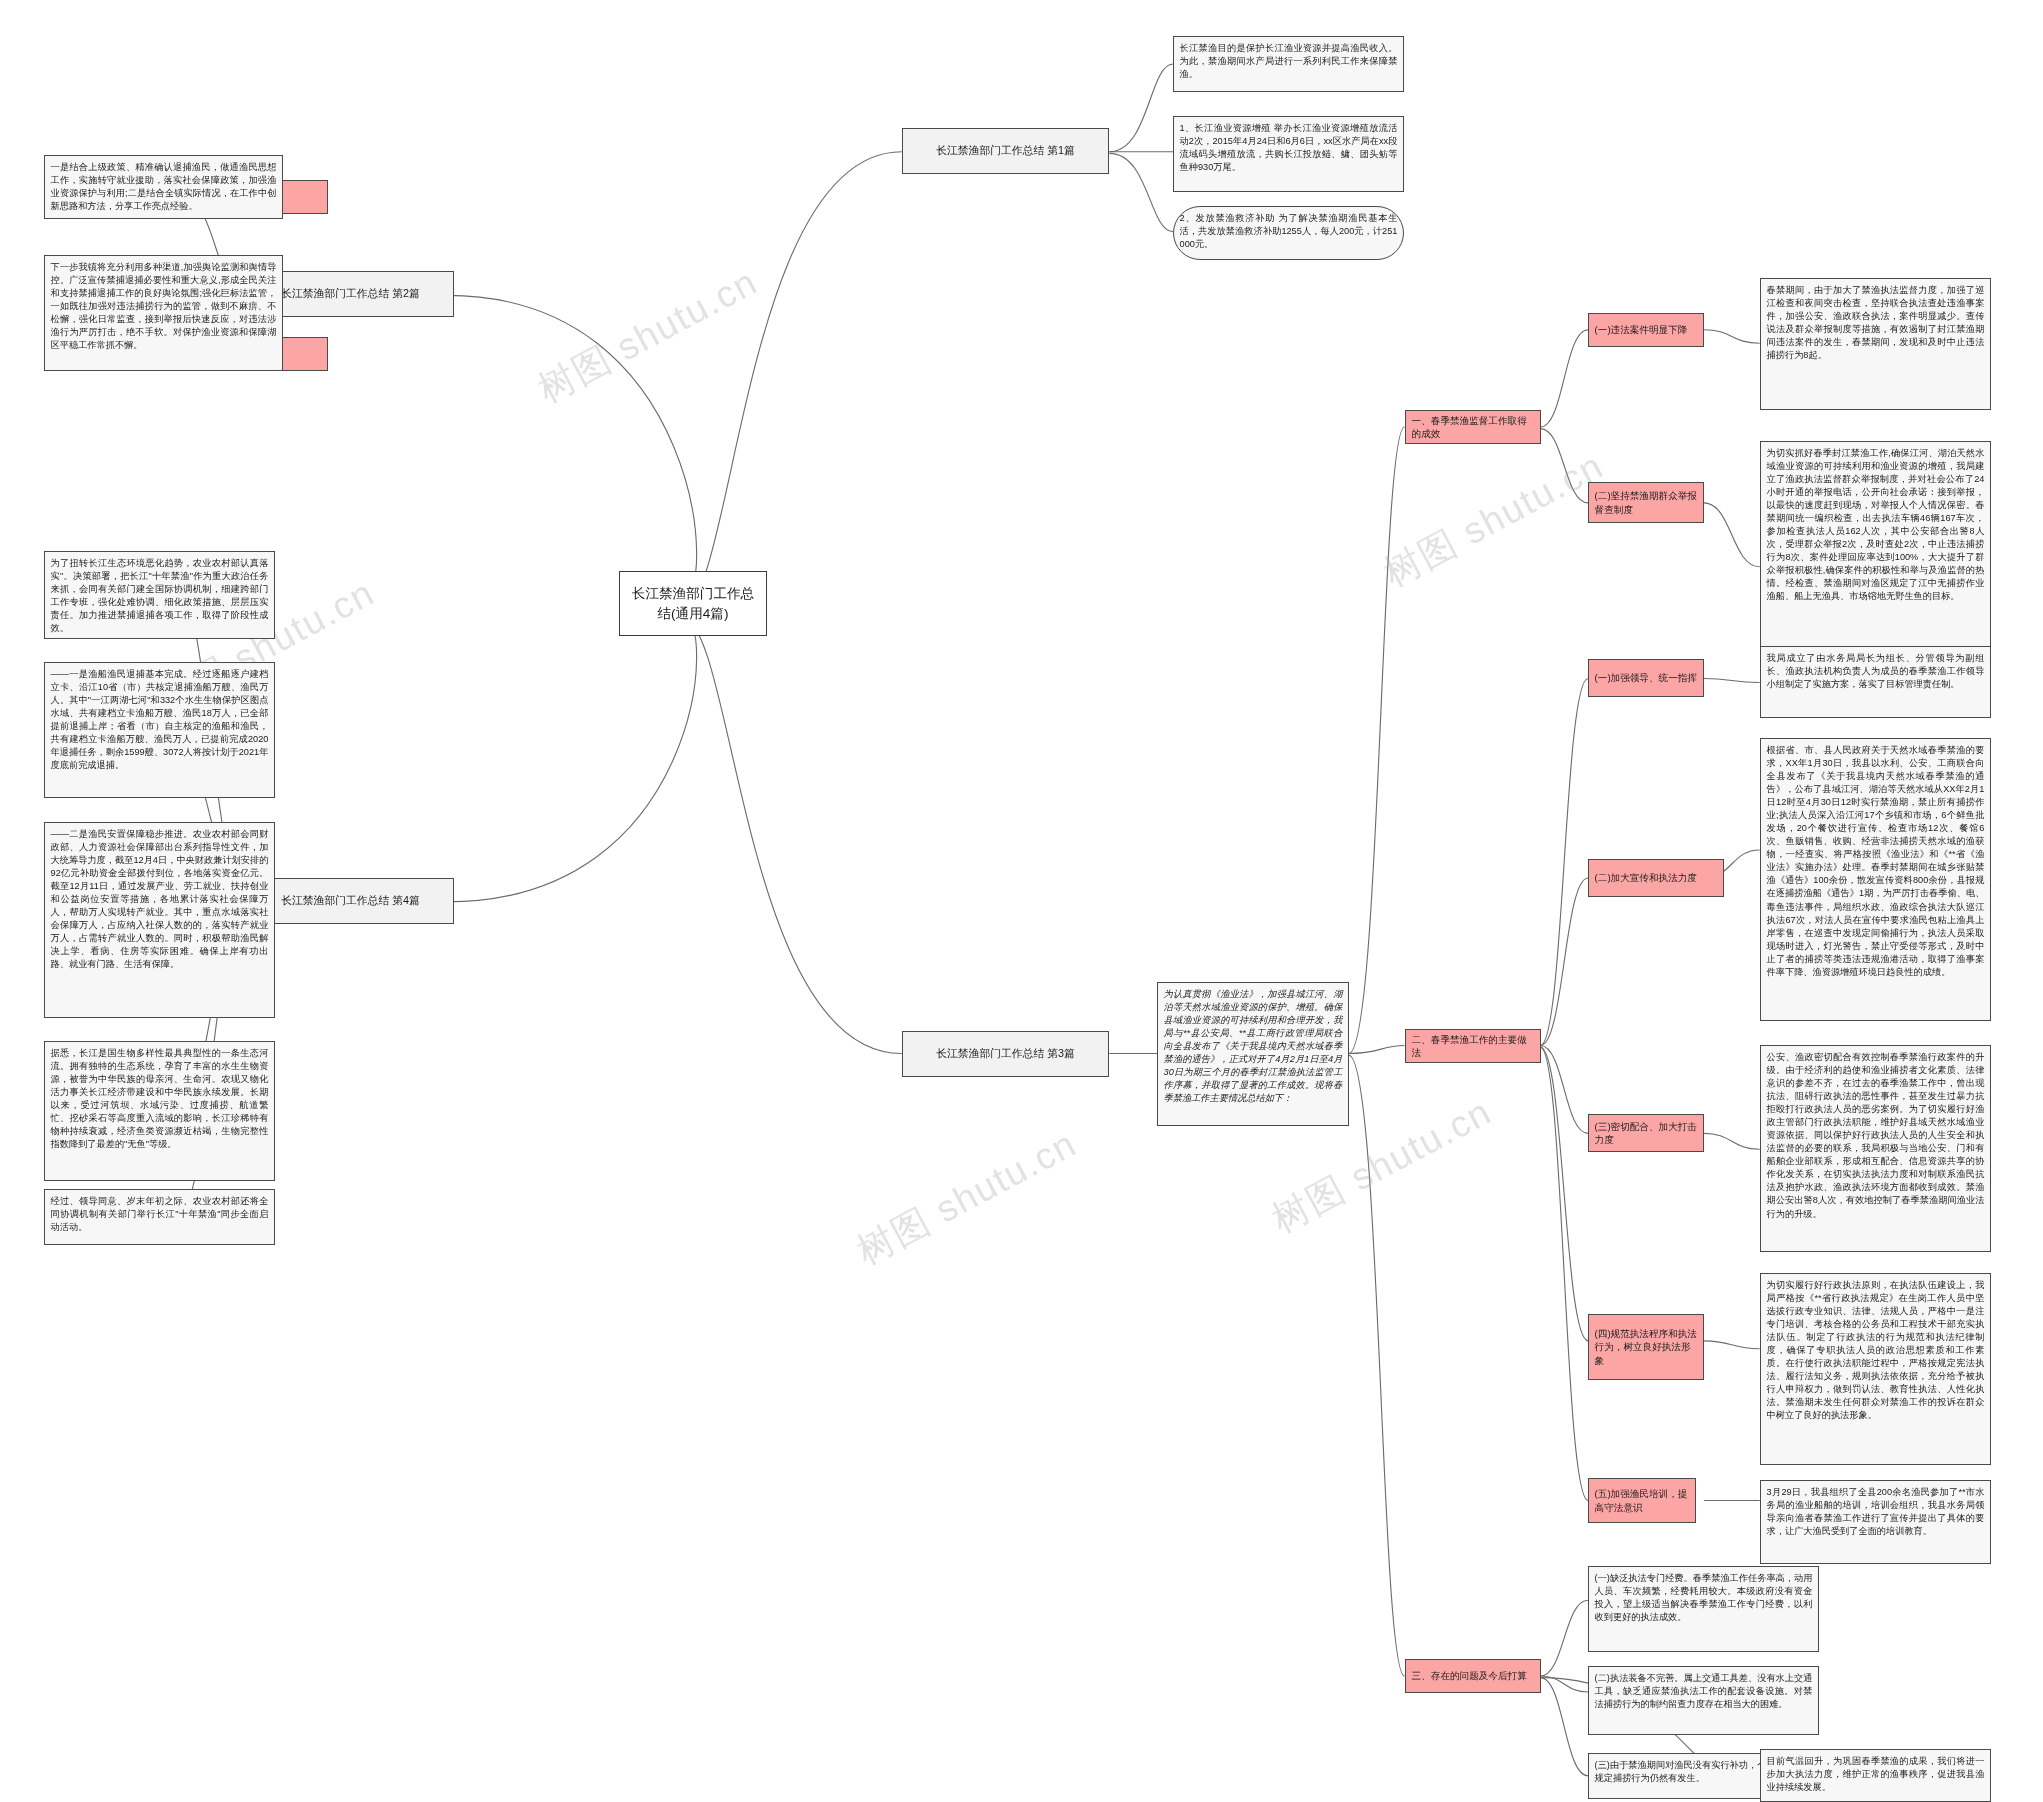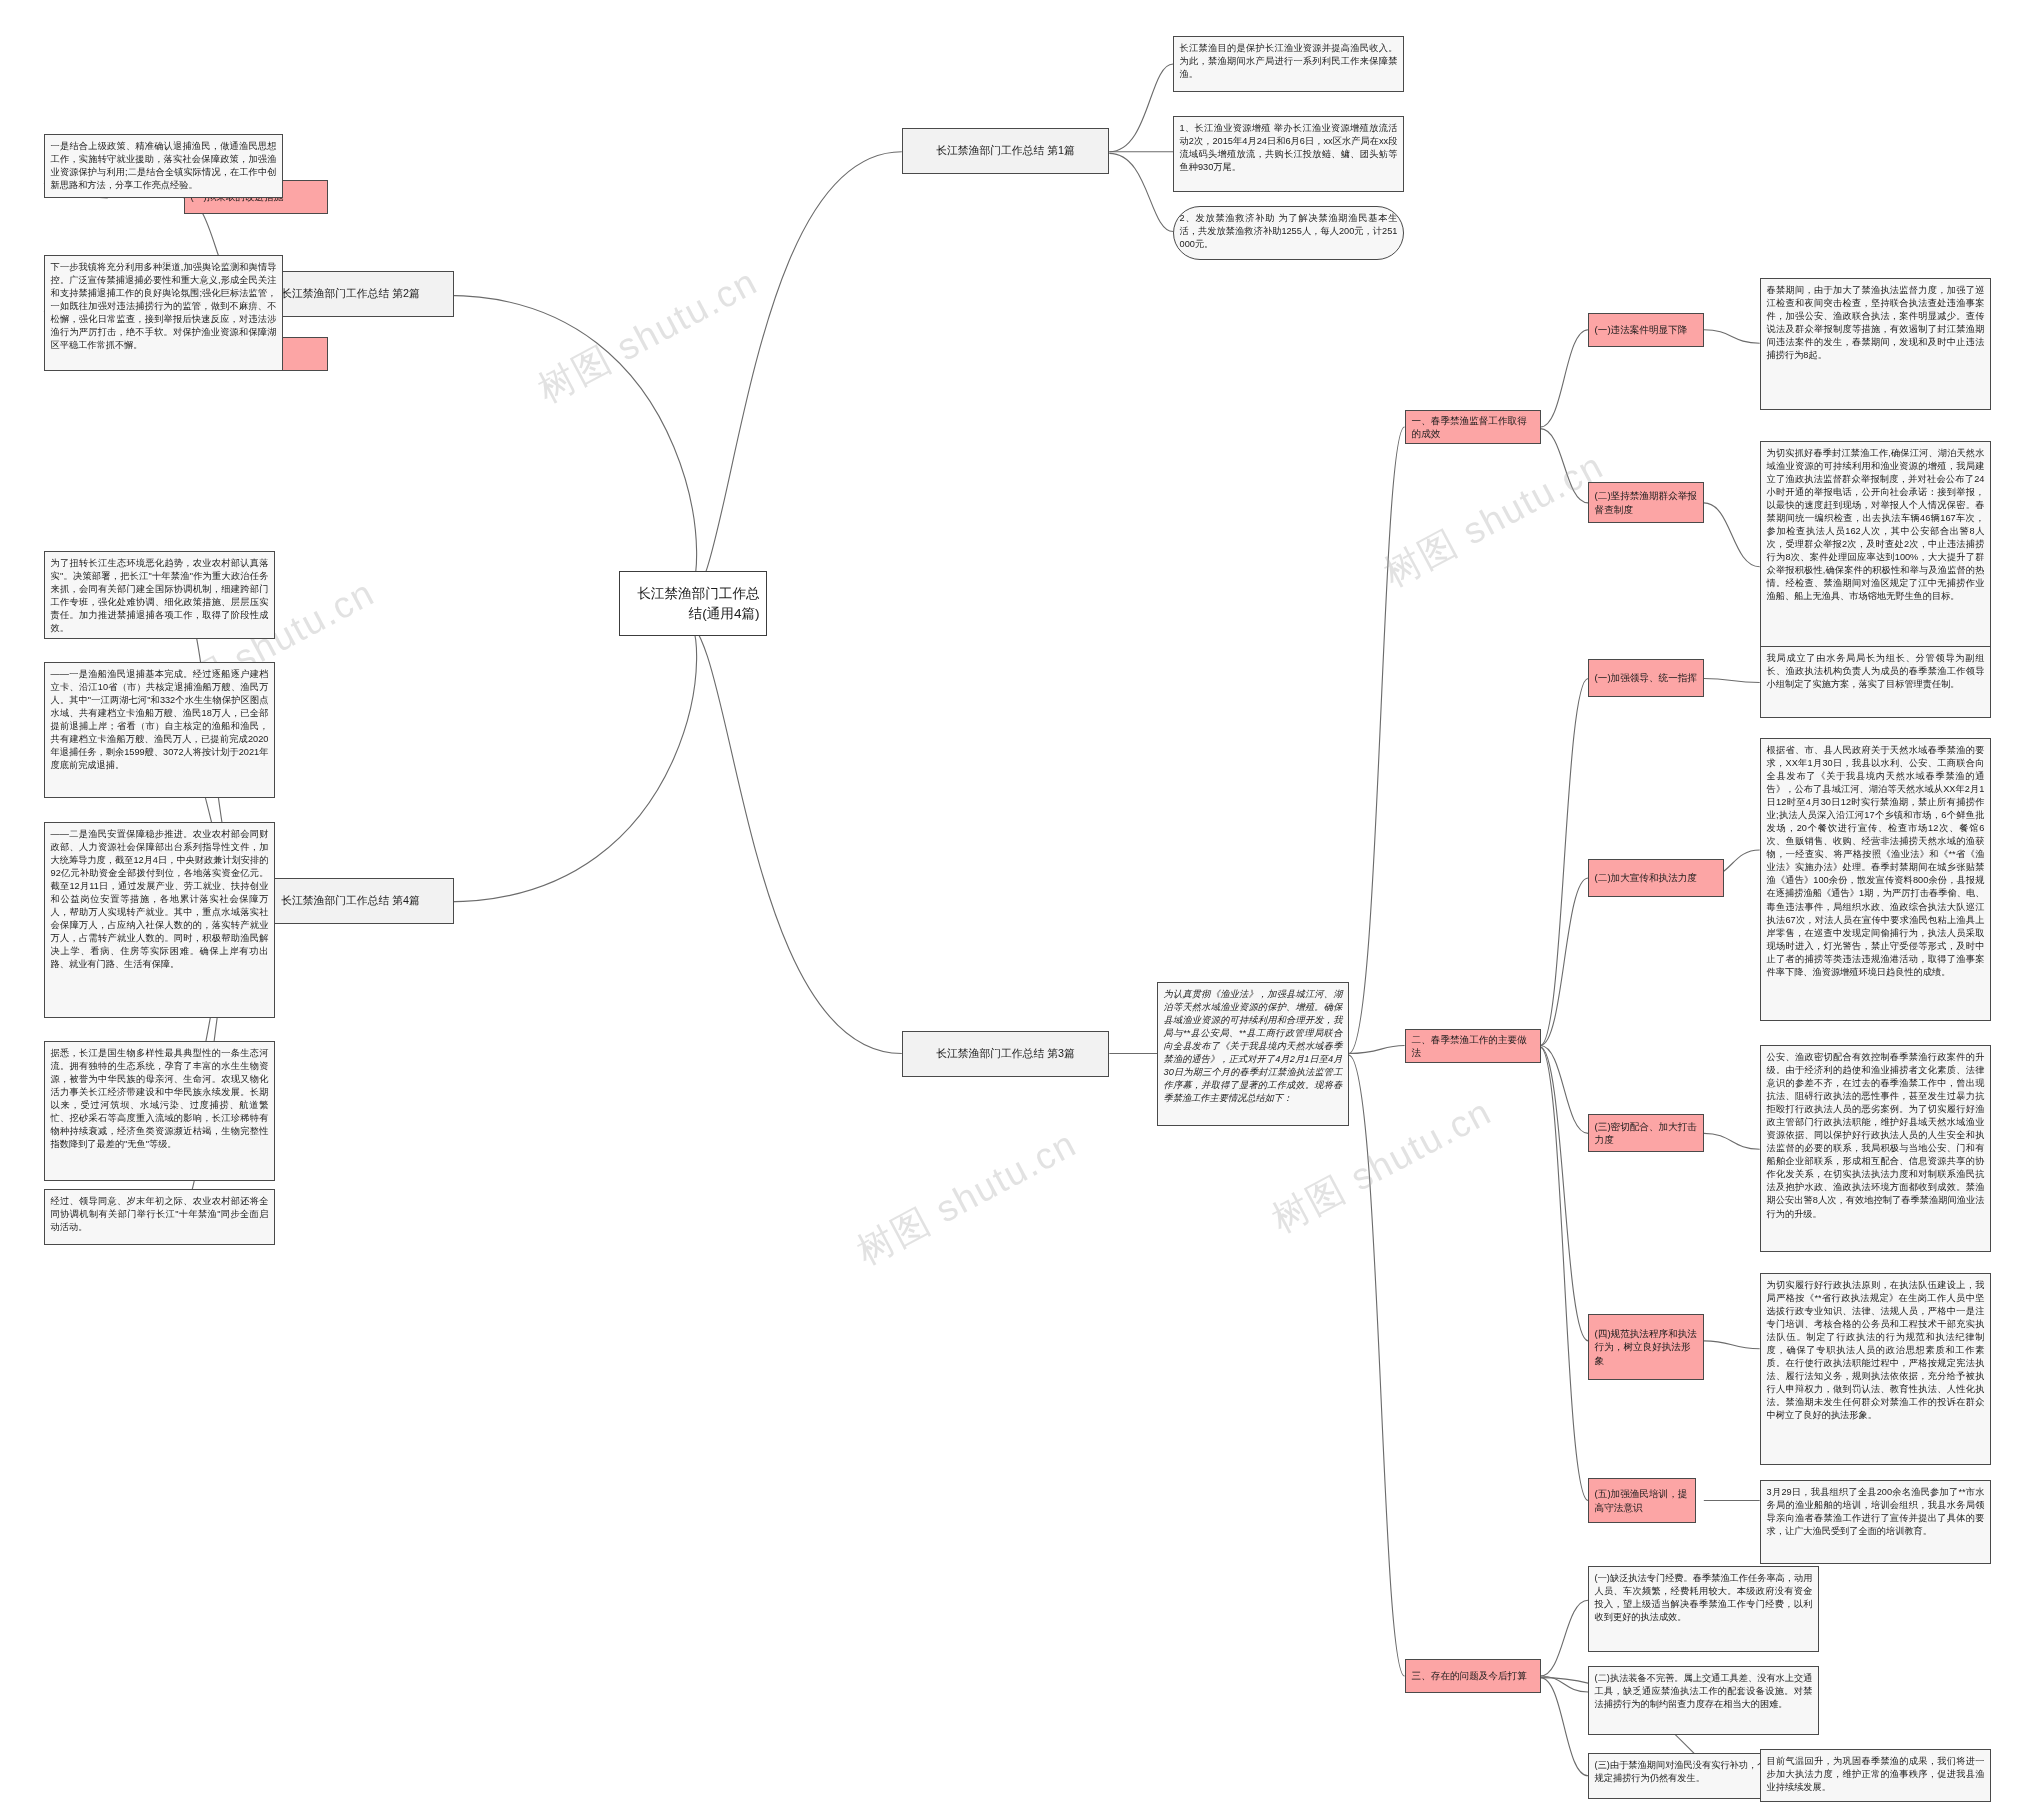--- a/index.html
+++ b/index.html
@@ -37,21 +37,21 @@
     padding: 4.8px 5.6px;
     text-align: justify;
     word-break: break-all;
     overflow: hidden;
   }
   .node.center {
     background: #ffffff;
     border: 1.6px solid #3c3c3c;
     font-size: 13.6px;
     line-height: 1.45;
-    text-align: right;
+    text-align: center;
     display: flex;
     align-items: center;
     justify-content: center;
     padding: 6.4px;
     font-weight: normal;
   }
   .node.branch {
     background: #f2f2f2;
     font-size: 10.8px;
     text-align: center;
@@ -158,21 +158,21 @@
 
   <div class="node leaf" style="left:1173px; top:36px; width:231px; height:56px;">长江禁渔目的是保护长江渔业资源并提高渔民收入。为此，禁渔期间水产局进行一系列利民工作来保障禁渔。</div>
   <div class="node leaf" style="left:1173px; top:116px; width:231px; height:76px;">1、长江渔业资源增殖 举办长江渔业资源增殖放流活动2次，2015年4月24日和6月6日，xx区水产局在xx段流域码头增殖放流，共购长江投放鲢、鳙、团头鲂等鱼种930万尾。</div>
   <div class="node leaf" style="left:1173px; top:206px; width:231px; height:54px;border-radius:27px;">2、发放禁渔救济补助 为了解决禁渔期渔民基本生活，共发放禁渔救济补助1255人，每人200元，计251000元。</div>
 
   <div class="node branch" style="left:247px; top:271px; width:207px; height:46px;">长江禁渔部门工作总结 第2篇</div>
 
   <div class="node sub" style="left:184px; top:180px; width:144px; height:34px;">(一)拟采取的改进措施</div>
   <div class="node sub" style="left:184px; top:337px; width:144px; height:34px;">(二)下一步工作计划</div>
 
-  <div class="node leaf" style="left:44px; top:134px; width:239px; height:64px;">一是结合上级政策、精准确认退捕渔民，做通渔民思想工作，实施转守就业援助，落实社会保障政策，加强渔业资源保护与利用;二是结合全镇实际情况，在工作中创新思路和方法，分享工作亮点经验。</div>
+  <div class="node leaf" style="left:44px; top:155px; width:239px; height:64px;">一是结合上级政策、精准确认退捕渔民，做通渔民思想工作，实施转守就业援助，落实社会保障政策，加强渔业资源保护与利用;二是结合全镇实际情况，在工作中创新思路和方法，分享工作亮点经验。</div>
   <div class="node leaf" style="left:44px; top:255px; width:239px; height:116px;">下一步我镇将充分利用多种渠道,加强舆论监测和舆情导控。广泛宣传禁捕退捕必要性和重大意义,形成全民关注和支持禁捕退捕工作的良好舆论氛围;强化巨标法监管，一如既往加强对违法捕捞行为的监管，做到不麻痹、不松懈，强化日常监查，接到举报后快速反应，对违法涉渔行为严厉打击，绝不手软。对保护渔业资源和保障湖区平稳工作常抓不懈。</div>
 
   <div class="node branch" style="left:247px; top:878px; width:207px; height:46px;">长江禁渔部门工作总结 第4篇</div>
 
   <div class="node leaf" style="left:44px; top:551px; width:231px; height:88px;">为了扭转长江生态环境恶化趋势，农业农村部认真落实"。决策部署，把长江"十年禁渔"作为重大政治任务来抓，会同有关部门建全国际协调机制，细建跨部门工作专班，强化处难协调、细化政策措施、层层压实责任。加力推进禁捕退捕各项工作，取得了阶段性成效。</div>
   <div class="node leaf" style="left:44px; top:662px; width:231px; height:136px;">——一是渔船渔民退捕基本完成。经过逐船逐户建档立卡、沿江10省（市）共核定退捕渔船万艘、渔民万人。其中"一江两湖七河"和332个水生生物保护区图点水域、共有建档立卡渔船万艘、渔民18万人，已全部提前退捕上岸；省看（市）自主核定的渔船和渔民，共有建档立卡渔船万艘、渔民万人，已提前完成2020年退捕任务，剩余1599艘、3072人将按计划于2021年度底前完成退捕。</div>
   <div class="node leaf" style="left:44px; top:822px; width:231px; height:196px;">——二是渔民安置保障稳步推进。农业农村部会同财政部、人力资源社会保障部出台系列指导性文件，加大统筹导力度，截至12月4日，中央财政兼计划安排的92亿元补助资金全部拨付到位，各地落实资金亿元。截至12月11日，通过发展产业、劳工就业、扶持创业和公益岗位安置等措施，各地累计落实社会保障万人，帮助万人实现转产就业。其中，重点水域落实社会保障万人，占应纳入社保人数的的，落实转产就业万人，占需转产就业人数的。同时，积极帮助渔民解决上学、看病、住房等实际困难。确保上岸有功出路、就业有门路、生活有保障。</div>
   <div class="node leaf" style="left:44px; top:1041px; width:231px; height:140px;">据悉，长江是国生物多样性最具典型性的一条生态河流。拥有独特的生态系统，孕育了丰富的水生生物资源，被誉为中华民族的母亲河、生命河。农现又物化活力事关长江经济带建设和中华民族永续发展。长期以来，受过河筑坝、水域污染、过度捕捞、航道繁忙、挖砂采石等高度重入流域的影响，长江珍稀特有物种持续衰减，经济鱼类资源濒近枯竭，生物完整性指数降到了最差的"无鱼"等级。</div>
   <div class="node leaf" style="left:44px; top:1189px; width:231px; height:56px;">经过、领导同意、岁末年初之际、农业农村部还将全同协调机制有关部门举行长江"十年禁渔"同步全面启动活动。</div>
 

